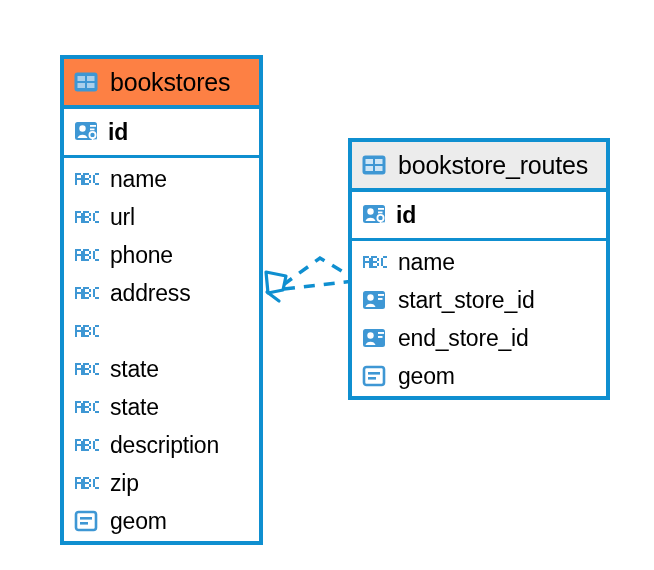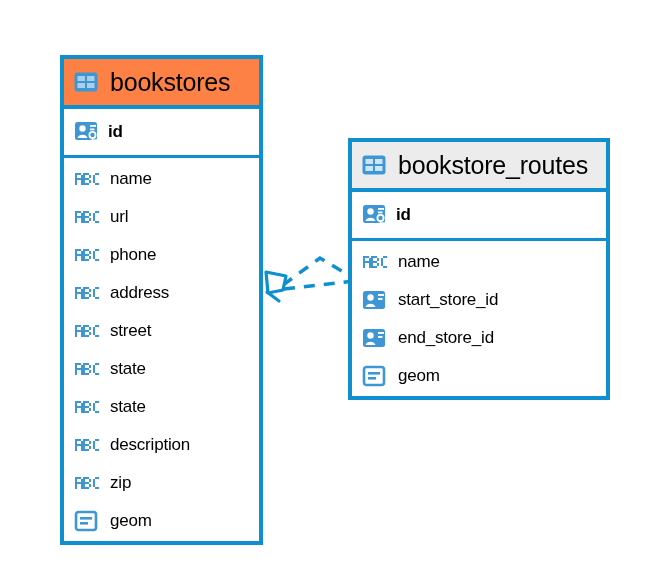--- a/index.html
+++ b/index.html
@@ -68,21 +68,21 @@
     align-items: center;
     height: 38px;
     padding-left: 10px;
     box-sizing: border-box;
   }
   .field-row.key-row {
     height: 49px;
     border-bottom: 3px solid #0f8fd0;
   }
   .field-name {
-    font-size: 17px;
+    font-size: 23px;
     color: #000000;
     margin-left: 10px;
     white-space: nowrap;
     letter-spacing: -0.2px;
   }
   .field-row.key-row .field-name {
     font-weight: bold;
     margin-left: 8px;
   }
 
@@ -246,21 +246,20 @@
               <rect x="11" y="6" width="4" height="2"></rect>
             <rect x="15" y="8" width="2" height="3"></rect>
               <rect x="11" y="11" width="4" height="2"></rect>
             <rect x="15" y="13" width="2" height="3"></rect>
               <rect x="11" y="16" width="4" height="2"></rect>
             <rect x="19" y="8" width="2" height="8"></rect>
               <rect x="21" y="6" width="4" height="2"></rect>
             <rect x="21" y="16" width="4" height="2"></rect>
           </g>
         </svg>
-        <span class="field-name">street</span>
       </div>
 
       <div class="field-row">
         <svg class="field-icon" viewBox="0 0 26 24">
           <g fill="#3e97d4">
             <rect x="1" y="6" width="2" height="12"></rect>
               <rect x="3" y="6" width="4" height="2"></rect>
             <rect x="7" y="8" width="2" height="10"></rect>
               <rect x="3" y="11" width="4" height="2"></rect>
             <rect x="9" y="6" width="2" height="12"></rect>

